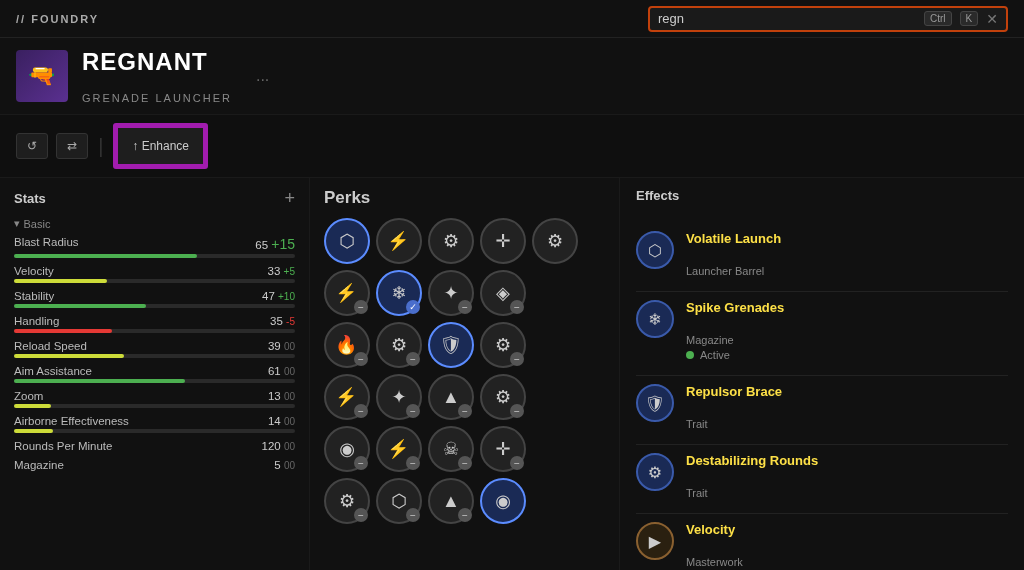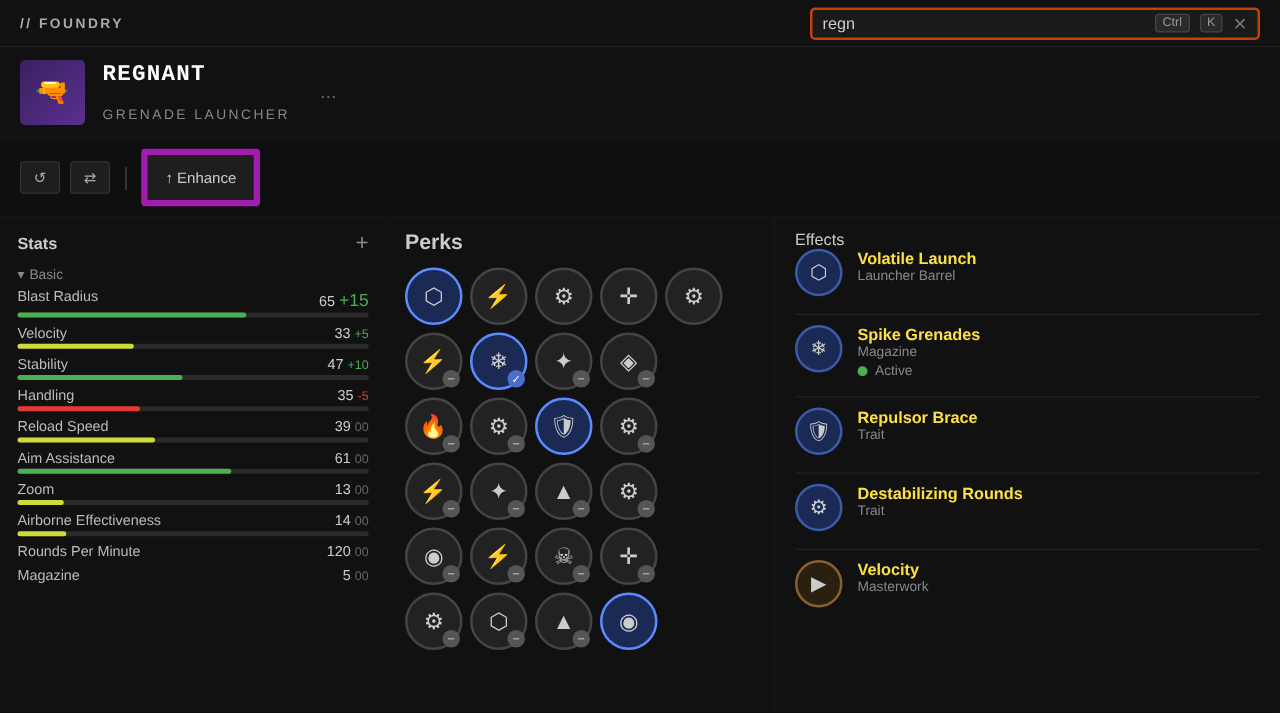--- a/index.html
+++ b/index.html
@@ -77,24 +77,23 @@
       height: 52px;
       background: linear-gradient(135deg, #3a2060, #5a3090);
       border-radius: 4px;
       display: flex;
       align-items: center;
       justify-content: center;
       font-size: 22px;
     }
     .weapon-name {
       color: #fff;
-      font-size: 18px;
+      font-size: 24px;
       font-weight: 700;
       letter-spacing: 1px;
-      font-family: Liberation Mono, monospace;
     }
     .weapon-type {
       color: #888;
       font-size: 11px;
       letter-spacing: 2px;
       text-transform: uppercase;
       margin-top: 16px;
     }
     .weapon-dots {
       color: #666;
@@ -276,22 +275,22 @@
     
     .effects-panel {
       flex: 1;
       background: #111;
       padding: 10px 16px;
       overflow-y: auto;
     }
     .effects-title {
       color: #ccc;
       font-size: 13px;
-      font-weight: 400;
-      margin-bottom: 0;
+      font-weight: 700;
+      margin-bottom: 28px;
     }
     .effect-item {
       display: flex;
       align-items: flex-start;
       gap: 12px;
       margin-bottom: 14px;
     }
     .effect-icon {
       width: 38px;
       height: 38px;
@@ -310,21 +309,21 @@
     }
     .effect-text {}
     .effect-name {
       color: #fde047;
       font-size: 13px;
       font-weight: 600;
     }
     .effect-sub {
       color: #888;
       font-size: 11px;
-      margin-top: 1px;
+      margin-top: 19px;
     }
     .effect-active {
       display: flex;
       align-items: center;
       gap: 6px;
       margin-top: 3px;
     }
     .active-dot {
       width: 8px;
       height: 8px;

